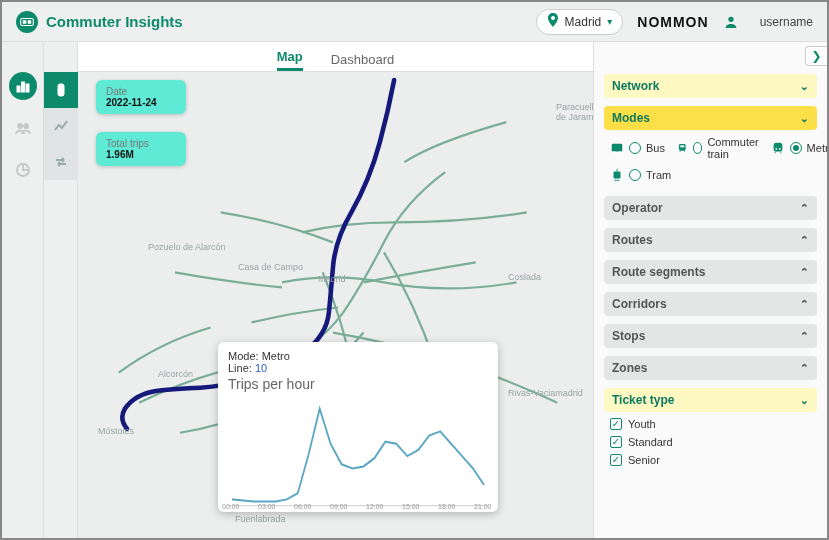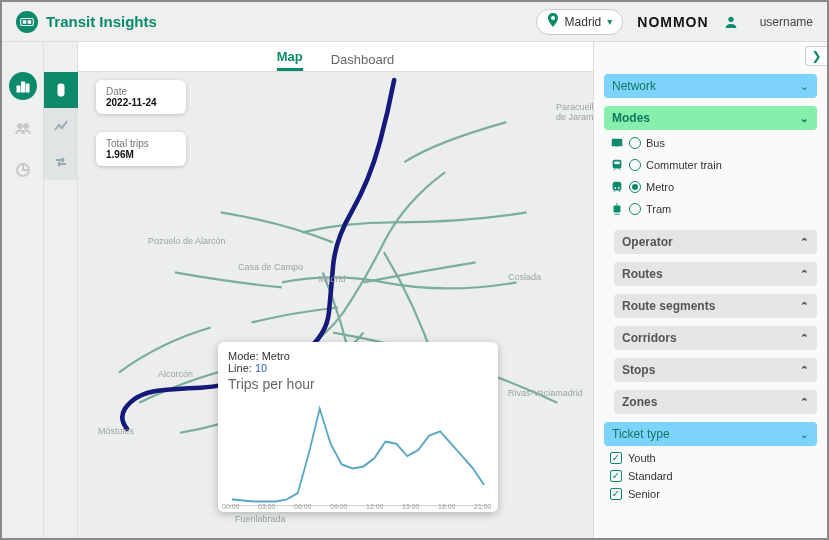--- a/index.html
+++ b/index.html
@@ -42,63 +42,63 @@
   .center { flex:1; display:flex; flex-direction:column; position:relative; background:#fff;}
   .tabs { height:30px; display:flex; justify-content:center; align-items:flex-end; gap:28px; border-bottom:1px solid #ddd; font-size:13px;}
   .tab { padding-bottom:4px; cursor:pointer; color:#666;}
   .tab.active { color:#0d8a6b; font-weight:600; border-bottom:3px solid #0d8a6b; }
 
   .map-area { flex:1; position:relative; background:#eceeee; overflow:hidden;}
   .map-svg { position:absolute; inset:0; width:100%; height:100%; }
   .place-label { position:absolute; font-size:9px; color:#9aa3a3; pointer-events:none;}
 
   
-  .stat-card { position:absolute; background:#ffffff; border-radius:6px; box-shadow:0 1px 4px rgba(0,0,0,.2); padding:6px 10px; min-width:90px;}
+  .stat-card { position:absolute; background:#5eead4; border-radius:6px; box-shadow:0 1px 4px rgba(0,0,0,.2); padding:6px 10px; min-width:90px;}
   .stat-card .lbl { font-size:10px; color:#777;}
   .stat-card .val { font-size:10px; font-weight:700; color:#111;}
 
   
   .popup { position:absolute; left:140px; top:270px; width:280px; height:170px; background:#fff; border-radius:6px; box-shadow:0 2px 8px rgba(0,0,0,.25); padding:8px 10px;}
   .popup-row1 { display:flex; justify-content:space-between; font-size:11px; color:#333;}
   .popup-row1 .linklike { color:#2f5bd0; font-weight:400; }
   .popup-sub { font-size:14px; color:#666; margin-top:2px;}
   .chart-wrap { position:relative; height:112px; margin-top:4px;}
   .chart-wrap svg { width:100%; height:100%; }
   .xtick { position:absolute; bottom:-2px; font-size:7px; color:#999;}
 
   
   .right { width:234px; background:#fafafa; border-left:1px solid #ddd; position:relative; padding:8px 10px 10px 10px; overflow:hidden;}
   .collapse-tab { position:absolute; top:4px; right:0; width:22px; height:20px; background:#fff; border:1px solid #ccc; border-right:none; border-radius:4px 0 0 4px; display:flex; align-items:center; justify-content:center; color:#0d8a6b; font-size:12px; cursor:pointer;}
   .section { margin-top:8px;}
-  .sec-head { background:#7dd3fc; color:#0d7a60; font-weight:400; font-size:12px; padding:5px 8px; border-radius:4px; display:flex; justify-content:space-between; align-items:center; cursor:pointer;}
-  .sec-head.sub { background:#86efac; font-weight:600;}
-  .sec-head.collapsed { background:#e4e6e6; color:#555; font-weight:600;margin-left:10px;}
+  .sec-head { background:#fef9c3; color:#0d7a60; font-weight:700; font-size:12px; padding:5px 8px; border-radius:4px; display:flex; justify-content:space-between; align-items:center; cursor:pointer;}
+  .sec-head.sub { background:#fde047; font-weight:600;}
+  .sec-head.collapsed { background:#e4e6e6; color:#555; font-weight:600;}
   .sec-body { padding:6px 6px; font-size:11px; color:#333;}
-  .mode-grid { display:grid; grid-template-columns: 1fr; row-gap:8px; column-gap:6px; }
+  .mode-grid { display:grid; grid-template-columns: 1fr 1fr 1fr; row-gap:8px; column-gap:6px; }
   .mode-item { display:flex; align-items:center; gap:5px; cursor:pointer;}
   .mode-item svg { width:14px; height:14px; fill:#0d8a6b;}
   .radio { width:12px; height:12px; border:1.5px solid #0d8a6b; border-radius:50%; display:inline-block; position:relative;}
   .radio.filled::after { content:""; position:absolute; inset:2px; background:#0d8a6b; border-radius:50%;}
   .checklist { display:flex; flex-direction:column; gap:6px; }
   .check-item { display:flex; align-items:center; gap:6px; cursor:pointer;}
   .cb { width:12px; height:12px; border:1.5px solid #0d8a6b; border-radius:2px; display:flex; align-items:center; justify-content:center; color:#0d8a6b; font-size:10px; line-height:1;}
   .chev-s { font-size:11px; }
 </style>
 </head>
 <body>
 
 <div class="header">
   <div class="logo-badge">
     <svg viewBox="0 0 20 12">
         <rect x="1" y="1" width="18" height="10" rx="2" fill="none" stroke="#fff" stroke-width="1.5"></rect>
         <rect x="4" y="3.5" width="5" height="5" fill="#fff"></rect>
         <rect x="11" y="3.5" width="5" height="5" fill="#fff"></rect>
       </svg>
   </div>
-  <div class="brand">Transit Insights</div>
+  <div class="brand">Commuter Insights</div>
   <div class="header-spacer"></div>
   <div class="city-select">
     <span class="pin">
       <svg width="12" height="14" viewBox="0 0 12 14">
           <path d="M6 0C3 0 1 2 1 5c0 3.5 5 9 5 9s5-5.5 5-9c0-3-2-5-5-5zm0 7a2 2 0 110-4 2 2 0 010 4z" fill="#0d8a6b"></path>
         </svg>
     </span>
     <span>Madrid</span>
     <span class="chev">▾</span>
   </div>
@@ -182,21 +182,21 @@
           <path d="M280 210 Q330 200 390 190"></path>
           <path d="M40 300 Q80 270 130 255"></path>
           <path d="M95 200 Q150 210 200 215"></path>
         </g>
 
         <path d="M310 8 Q304 40 296 70 Q286 108 268 140 Q252 168 250 195 Q248 220 246 240 Q244 262 222 280 Q200 298 175 305 Q142 314 120 315 Q96 316 78 318 Q56 321 46 336 Q40 346 48 356" stroke="#151a7a" stroke-width="4.5" fill="none" stroke-linecap="round"></path>
       </svg>
 
       <div id="place-labels">
           <div class="place-label" style="left: 240px; top: 202px;">Madrid</div>
-          <div class="place-label" style="left: 70px; top: 164px;">Pozuelo de Alarcón</div>
+          <div class="place-label" style="left: 70px; top: 170px;">Pozuelo de Alarcón</div>
           <div class="place-label" style="left: 160px; top: 190px;">Casa de Campo</div>
           <div class="place-label" style="left: 80px; top: 297px;">Alcorcón</div>
           <div class="place-label" style="left: 150px; top: 442px; padding-left: 7px;">Fuenlabrada</div>
           <div class="place-label" style="left: 220px; top: 430px;">Leganés</div>
           <div class="place-label" style="left: 20px; top: 354px;">Móstoles</div>
           <div class="place-label" style="left: 478px; top: 30px;">Paracuellos de Jarama</div>
           <div class="place-label" style="left: 430px; top: 200px;">Coslada</div>
           <div class="place-label" style="left: 430px; top: 316px;">Rivas-Vaciamadrid</div>
         </div>
 

